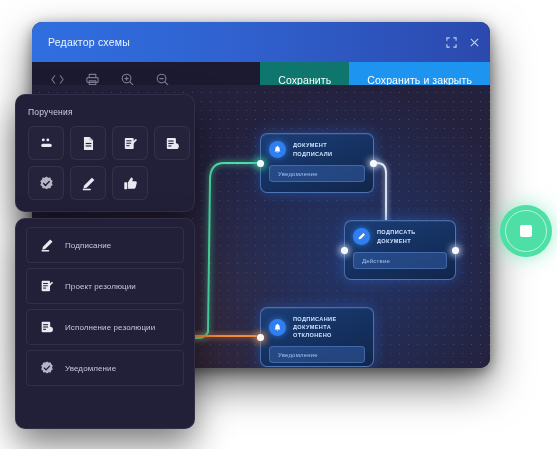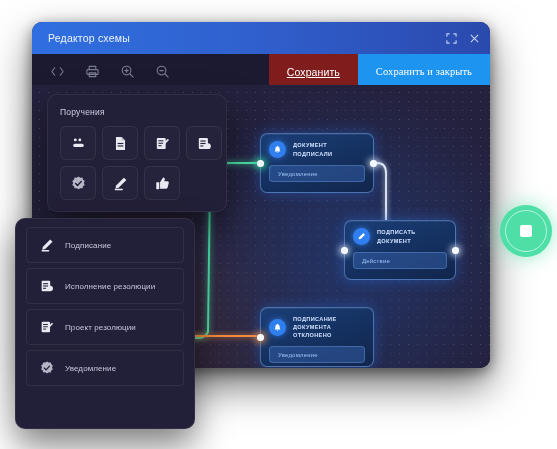--- a/index.html
+++ b/index.html
@@ -16,21 +16,21 @@
     position: absolute;
     left: 32px; top: 22px;
     width: 458px; height: 346px;
     border-radius: 10px;
     overflow: hidden;
     box-shadow: 0 18px 40px rgba(0,0,0,.55), 0 4px 14px rgba(0,0,0,.45);
     background: #1d1b33;
   }
   .titlebar {
     position: relative;
-    height: 32px;
+    height: 40px;
     background: linear-gradient(90deg, #2f6fe0 0%, #3061cf 45%, #2b49ad 100%);
     display: flex; align-items: center;
   }
   .titlebar .title {
     color: #eef3ff; font-size: 10.5px; letter-spacing: .2px;
     margin-left: 16px;
   }
   .tb-icons { position: absolute; right: 10px; top: 0; bottom: 0; display: flex; align-items: center; gap: 11px; }
   .tb-icon { width: 12px; height: 12px; opacity: .85; display: flex; align-items: center; justify-content: center; }
   .tb-icon svg { display: block; }
@@ -40,22 +40,22 @@
     background: #1b1a30;
     display: flex; align-items: stretch;
   }
   .tool-icons { display: flex; align-items: center; gap: 20px; padding-left: 18px; flex: 1; }
   .tool-icon { width: 15px; height: 15px; opacity: .6; display: flex; align-items: center; justify-content: center; }
   .btn {
     display: flex; align-items: center; justify-content: center;
     color: #fff; font-size: 10.5px; letter-spacing: .1px;
     padding: 0 18px; white-space: nowrap;
   }
-  .btn-save { background: #7f1d1d; min-width: 88px; text-decoration: underline; }
-  .btn-save-close { background: #1d94f0; min-width: 128px; font-family: Liberation Serif, serif; }
+  .btn-save { background: #0f766e; min-width: 88px; text-decoration: underline; }
+  .btn-save-close { background: #1d94f0; min-width: 128px; }
 
   
   .canvas {
     position: absolute; left: 0; top: 63px; right: 0; bottom: 0;
     background-color: #24213d;
     background-image:
       radial-gradient(circle at 70% 62%, rgba(35,70,140,.55) 0%, rgba(35,70,140,0) 48%),
       radial-gradient(circle at 30% 85%, rgba(120,60,30,.22) 0%, rgba(120,60,30,0) 40%),
       radial-gradient(rgba(160,165,210,.30) 0.7px, transparent 0.8px);
     background-size: 100% 100%, 100% 100%, 9px 9px;
@@ -116,21 +116,21 @@
   .end-node .sq { width: 12px; height: 12px; background: #fff; border-radius: 2px; }
 
   
   .panel {
     position: absolute;
     background: #221f38;
     border: 1px solid rgba(255,255,255,.07);
     border-radius: 10px;
     box-shadow: 0 16px 34px rgba(0,0,0,.5);
   }
-  .panel-tiles { left: 15px; top: 94px; width: 180px; height: 118px; padding: 12px 12px 0 12px; margin-left: 32px; }
+  .panel-tiles { left: 15px; top: 94px; width: 180px; height: 118px; padding: 12px 12px 0 12px; }
   .panel-title { color: #cfcbe2; font-size: 8.5px; letter-spacing: .2px; margin-bottom: 9px; }
   .tile-grid { display: grid; grid-template-columns: repeat(4, 36px); grid-auto-rows: 34px; gap: 6px; }
   .tile {
     border: 1px solid rgba(255,255,255,.07);
     border-radius: 6px;
     background: rgba(255,255,255,.015);
     display: flex; align-items: center; justify-content: center;
   }
   .tile svg { display: block; }
 
@@ -358,45 +358,45 @@
           <path d="M12.6 2.8l2.6 2.6-8.2 8.2-3.4.8.8-3.4z" fill="#e9e9f2" stroke="none"></path>
           <path d="M3.6 15.4h7.2"></path>
         </svg>
       </span>
       <span class="li-label">Подписание</span>
     </div>
 
     <div class="list-item">
       <span class="li-icon">
         <svg width="16" height="16" viewBox="0 0 18 18" fill="#e9e9f2">
+          <rect x="3" y="3.2" width="9.4" height="11.6" rx="1"></rect>
+          <rect x="4.6" y="5.6" width="5.4" height="1.1" fill="#221f38"></rect>
+          <rect x="4.6" y="8.2" width="5.4" height="1.1" fill="#221f38"></rect>
+          <rect x="4.6" y="10.8" width="3.4" height="1.1" fill="#221f38"></rect>
+          <path d="M14.6 4.1l1.3 1.3-5 5-1.7.4.4-1.7z"></path>
+        </svg>
+      </span>
+      <span class="li-label">Проект резолюции</span>
+    </div>
+
+    <div class="list-item">
+      <span class="li-icon">
+        <svg width="16" height="16" viewBox="0 0 18 18" fill="#e9e9f2">
           <rect x="3" y="3.2" width="9.6" height="11.6" rx="1"></rect>
           <rect x="4.6" y="5.8" width="5.6" height="1.2" fill="#221f38"></rect>
           <rect x="4.6" y="8.4" width="5.6" height="1.2" fill="#221f38"></rect>
           <rect x="4.6" y="11" width="3.2" height="1.2" fill="#221f38"></rect>
           <circle cx="12.6" cy="11.8" r="3.1"></circle>
         </svg>
       </span>
       <span class="li-label">Исполнение резолюции</span>
     </div>
 
     <div class="list-item">
       <span class="li-icon">
-        <svg width="16" height="16" viewBox="0 0 18 18" fill="#e9e9f2">
-          <rect x="3" y="3.2" width="9.4" height="11.6" rx="1"></rect>
-          <rect x="4.6" y="5.6" width="5.4" height="1.1" fill="#221f38"></rect>
-          <rect x="4.6" y="8.2" width="5.4" height="1.1" fill="#221f38"></rect>
-          <rect x="4.6" y="10.8" width="3.4" height="1.1" fill="#221f38"></rect>
-          <path d="M14.6 4.1l1.3 1.3-5 5-1.7.4.4-1.7z"></path>
-        </svg>
-      </span>
-      <span class="li-label">Проект резолюции</span>
-    </div>
-
-    <div class="list-item">
-      <span class="li-icon">
         <svg width="16" height="16" viewBox="0 0 18 18" fill="#b5b5c6">
           <path d="M9 1.6l1.9 1.3 2.3-.2.6 2.2 1.8 1.4-1 2.1 1 2.1-1.8 1.4-.6 2.2-2.3-.2L9 15.2l-1.9-1.3-2.3.2-.6-2.2L2.4 10.5l1-2.1-1-2.1 1.8-1.4.6-2.2 2.3.2z"></path>
           <path d="M5.9 9.1l2 2 4-4.2" fill="none" stroke="#221f38" stroke-width="1.5" stroke-linecap="round" stroke-linejoin="round"></path>
         </svg>
       </span>
       <span class="li-label">Уведомление</span>
     </div>
 
 
   </div>

